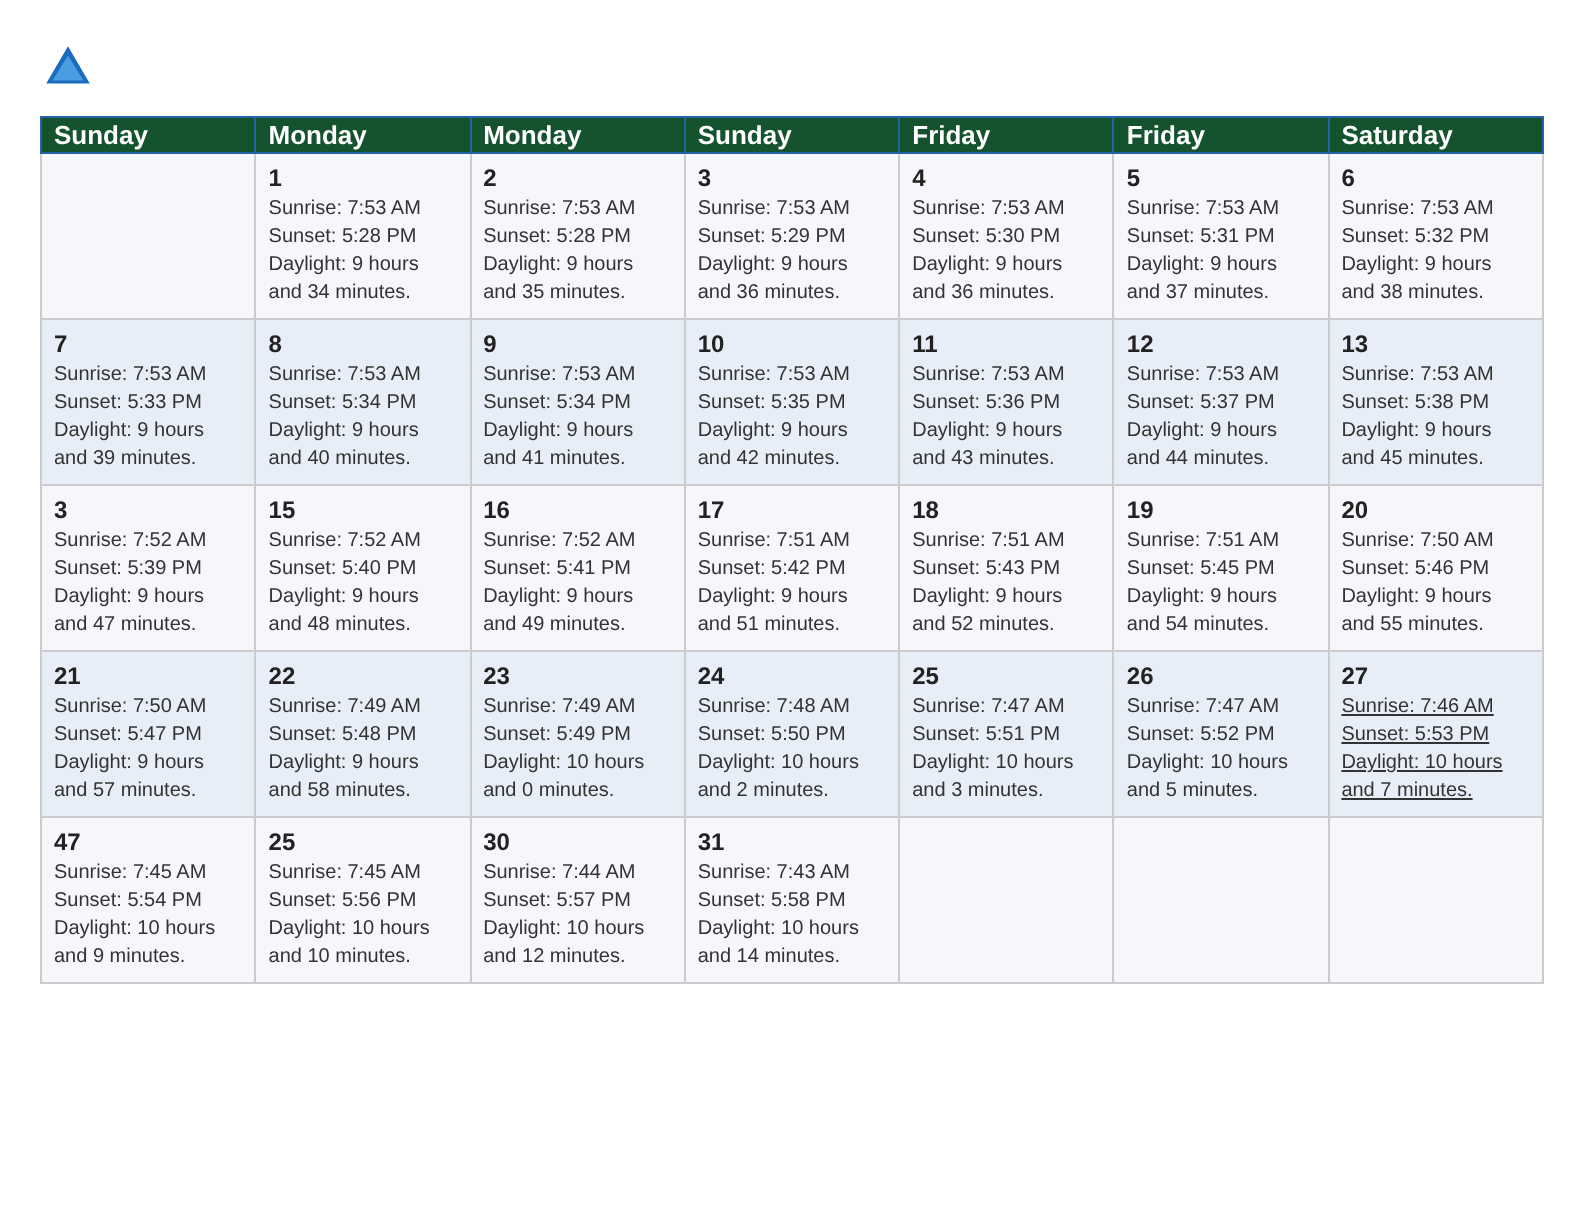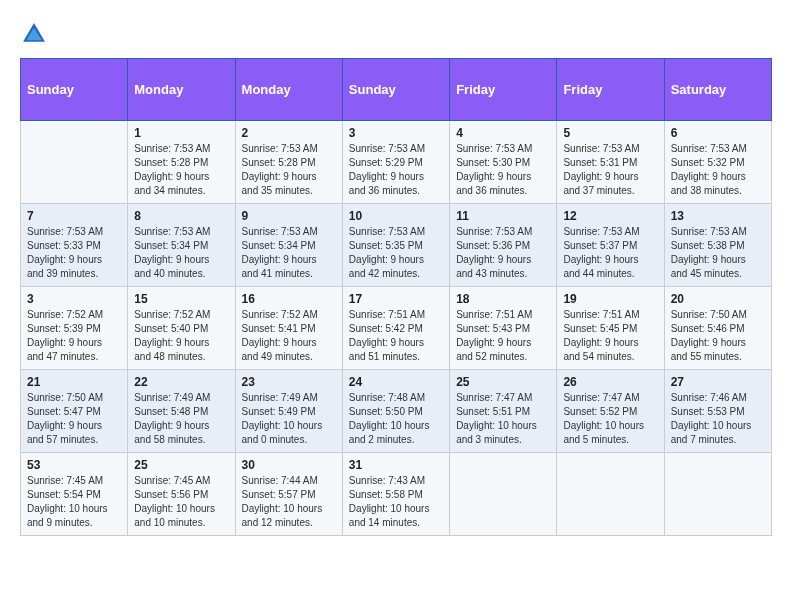--- a/index.html
+++ b/index.html
@@ -52,25 +52,25 @@
     .subtitle {
       font-size: 15px;
       color: #444;
     }
     table {
       width: 100%;
       border-collapse: collapse;
       border: 1px solid #ccc;
     }
     thead tr th {
-      background-color: #8b5cf6;
+      background-color: #14532d;
       color: #fff;
       font-size: 13px;
       font-weight: bold;
-      padding: 23px 6px;
+      padding: 1px 6px;
       text-align: left;
       border: 1px solid #2563a8;
     }
     tbody tr td {
       vertical-align: top;
       border: 1px solid #ccc;
       padding: 5px 6px;
       font-size: 10.5px;
       color: #222;
       width: calc(100% / 7);
@@ -312,29 +312,29 @@
         </td>
         <td>
           <span class="day-number">26</span>
           <div class="day-info" style="white-space: pre-line;">Sunrise: 7:47 AM
 Sunset: 5:52 PM
 Daylight: 10 hours
 and 5 minutes.</div>
         </td>
         <td>
           <span class="day-number">27</span>
-          <div class="day-info" style="white-space: pre-line;">Sunrise: 7:46 AM
+          <div class="day-info" style="white-space: pre-line; text-decoration: underline;">Sunrise: 7:46 AM
 Sunset: 5:53 PM
 Daylight: 10 hours
 and 7 minutes.</div>
         </td>
       </tr>
       <tr>
         <td>
-          <span class="day-number">53</span>
+          <span class="day-number">47</span>
           <div class="day-info" style="white-space: pre-line;">Sunrise: 7:45 AM
 Sunset: 5:54 PM
 Daylight: 10 hours
 and 9 minutes.</div>
         </td>
         <td>
           <span class="day-number">25</span>
           <div class="day-info" style="white-space: pre-line;">Sunrise: 7:45 AM
 Sunset: 5:56 PM
 Daylight: 10 hours

